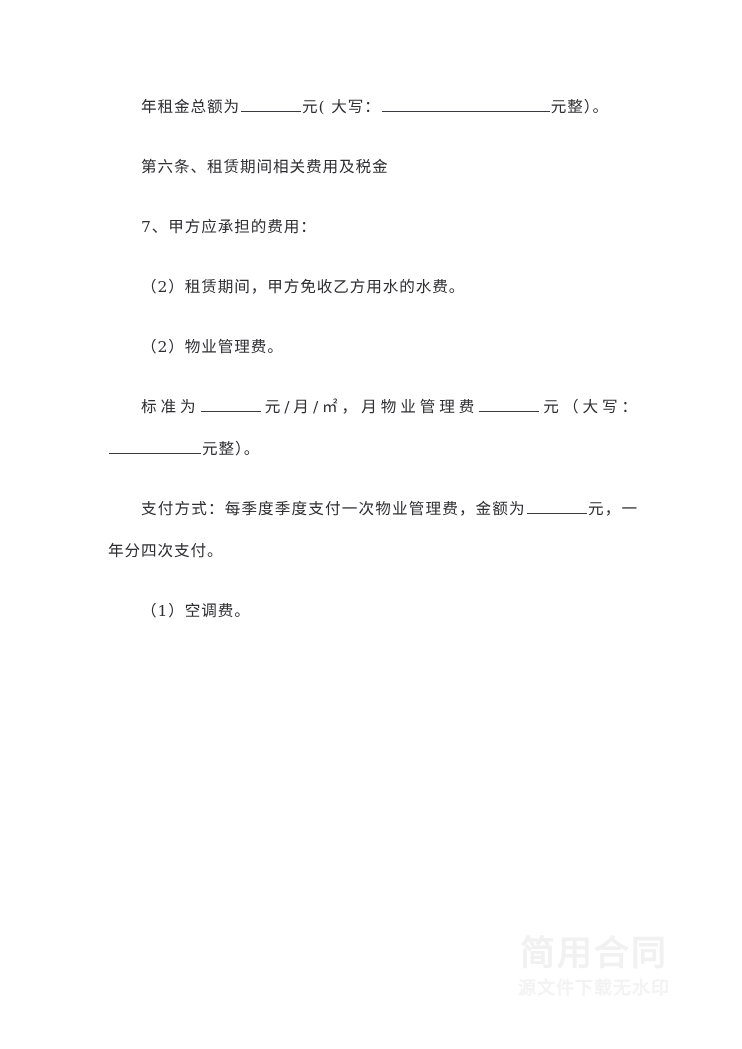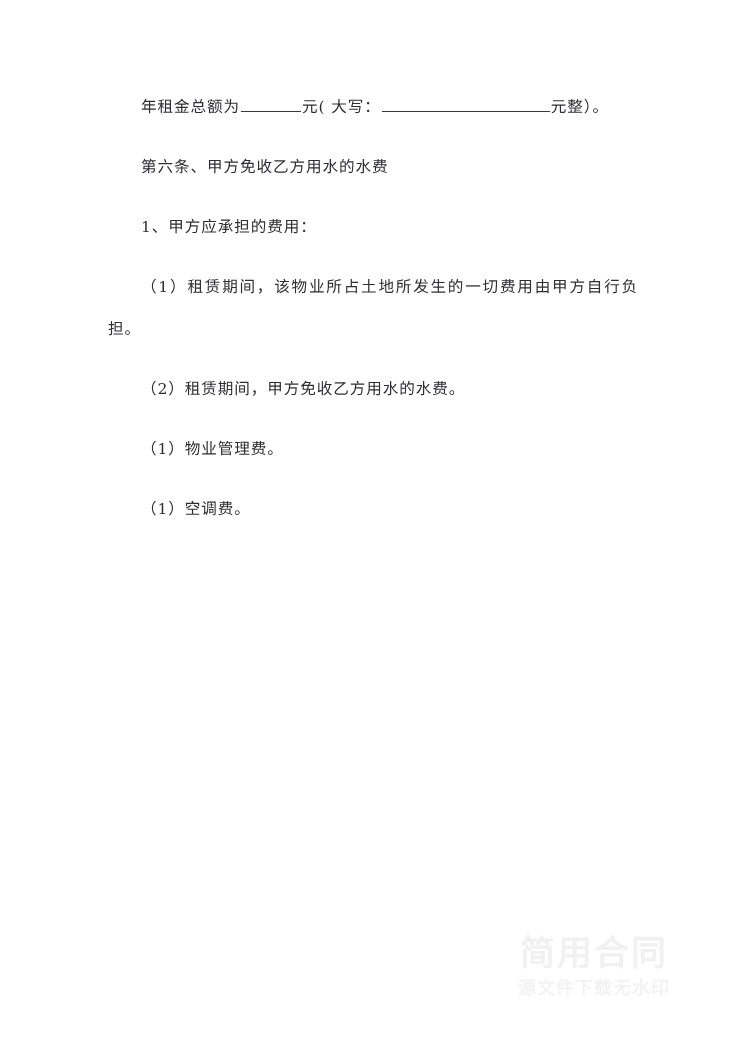--- a/index.html
+++ b/index.html
@@ -108,41 +108,44 @@
 
   <div class="doc-body">
 
     <p class="para indent">
       <span>年租金总额为</span><span class="blank w-sm"></span><span>元( 大写：</span><span class="blank w-lg"></span><span>元整）。</span>
     </p>
 
 
 
     <p class="para indent">
-      <span>第六条、甲方免收乙方用水的水费</span>
+      <span>第六条、租赁期间相关费用及税金</span>
     </p>
 
     <p class="para indent">
-      <span>1、甲方应承担的费用：</span>
+      <span>7、甲方应承担的费用：</span>
     </p>
 
-    <p class="para indent">
-      <span>（1）租赁期间，该物业所占土地所发生的一切费用由甲方自行负担。</span>
-    </p>
 
     <p class="para indent">
       <span>（2）租赁期间，甲方免收乙方用水的水费。</span>
     </p>
 
 
     <p class="para indent">
-      <span>（1）物业管理费。</span>
+      <span>（2）物业管理费。</span>
     </p>
 
+    <p class="para indent">
+      <span>标准为</span><span class="blank w-sm"></span><span>元/月/㎡，月物业管理费</span><span class="blank w-sm"></span><span>元（大写：</span><span class="blank w-md"></span><span>元整）。</span>
+    </p>
 
+    <p class="para indent">
+      <span>支付方式：每季度季度支付一次物业管理费，金额为</span><span class="blank w-sm"></span><span>元，一年分四次支付。</span>
+    </p>
 
     <p class="para indent">
       <span>（1）空调费。</span>
     </p>
 
   </div>
 
   <div class="watermark">
     <span class="wm-main">简用合同</span>
     <span class="wm-sub">源文件下载无水印</span>

